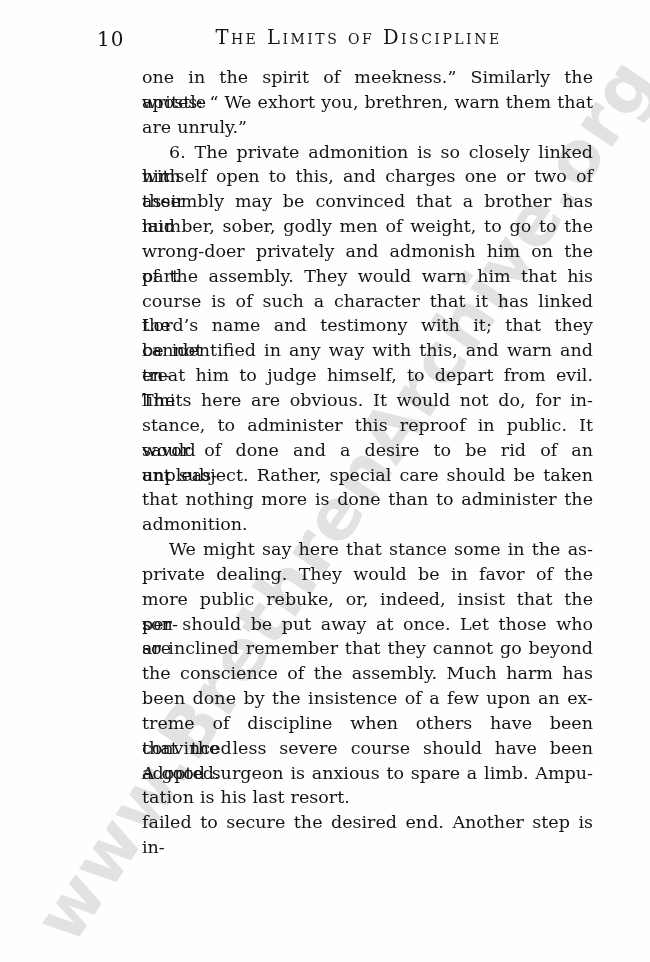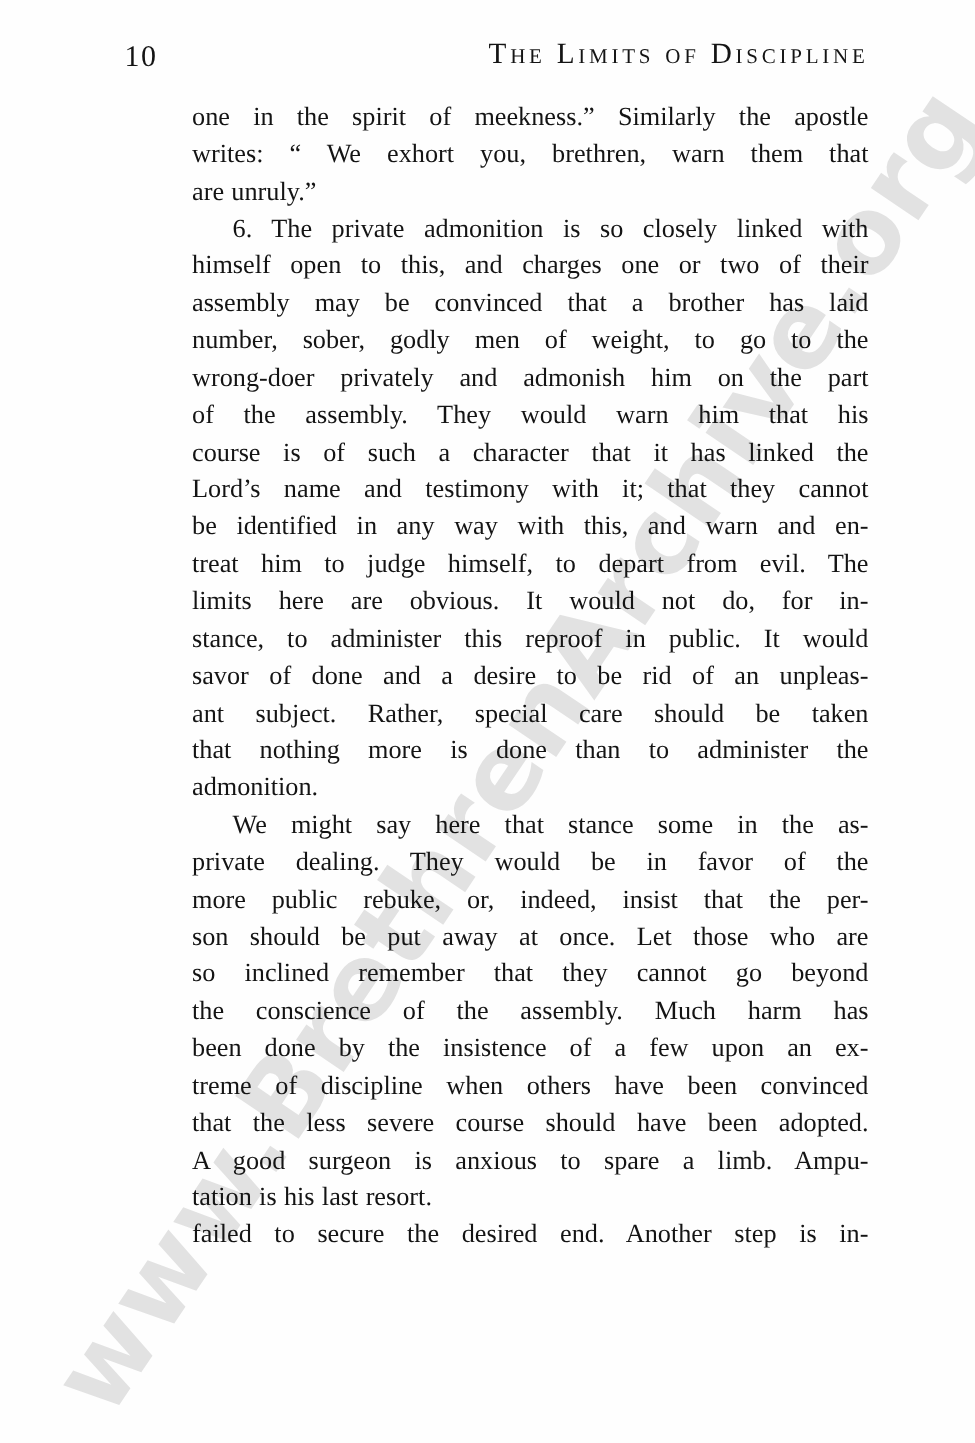--- a/index.html
+++ b/index.html
@@ -29,40 +29,39 @@
     font-weight: 700;
     font-size: 70px;
     letter-spacing: 1px;
     color: rgba(40, 40, 40, 0.13);
     white-space: nowrap;
     z-index: 1;
     user-select: none;
   }
   .content {
     position: absolute;
-    left: 80px;
+    left: 94px;
     top: 26px;
     width: 499px;
     z-index: 2;
-    font-family: Liberation Serif, serif;
   }
   .header {
     position: relative;
     height: 26px;
     margin-bottom: 13px;
   }
   .page-number {
     position: absolute;
     left: 3px;
     top: 1px;
     font-size: 20px;
     letter-spacing: 1px;
   }
   .page-title {
-    text-align: right;
+    text-align: center;
     font-variant: small-caps;
     font-size: 19.5px;
     letter-spacing: 2.5px;
     padding-left: 30px;
   }
   .text-block {
     font-size: 17.5px;
     line-height: 24.85px;
   }
   .paragraph { margin: 0; }

